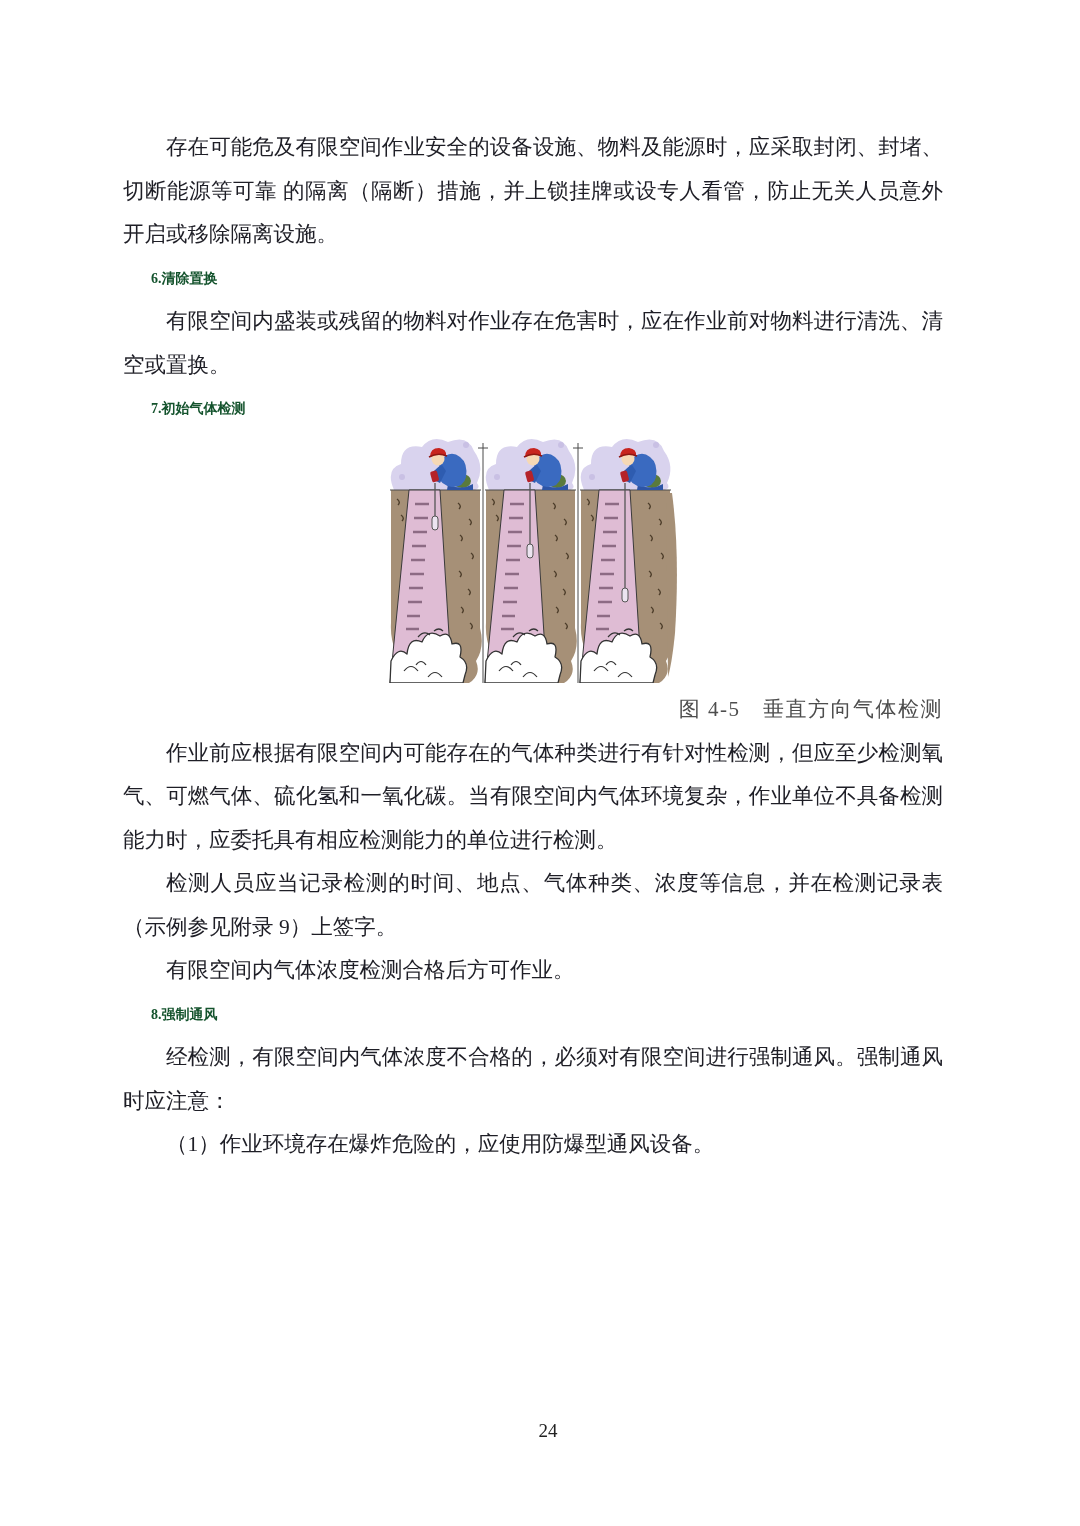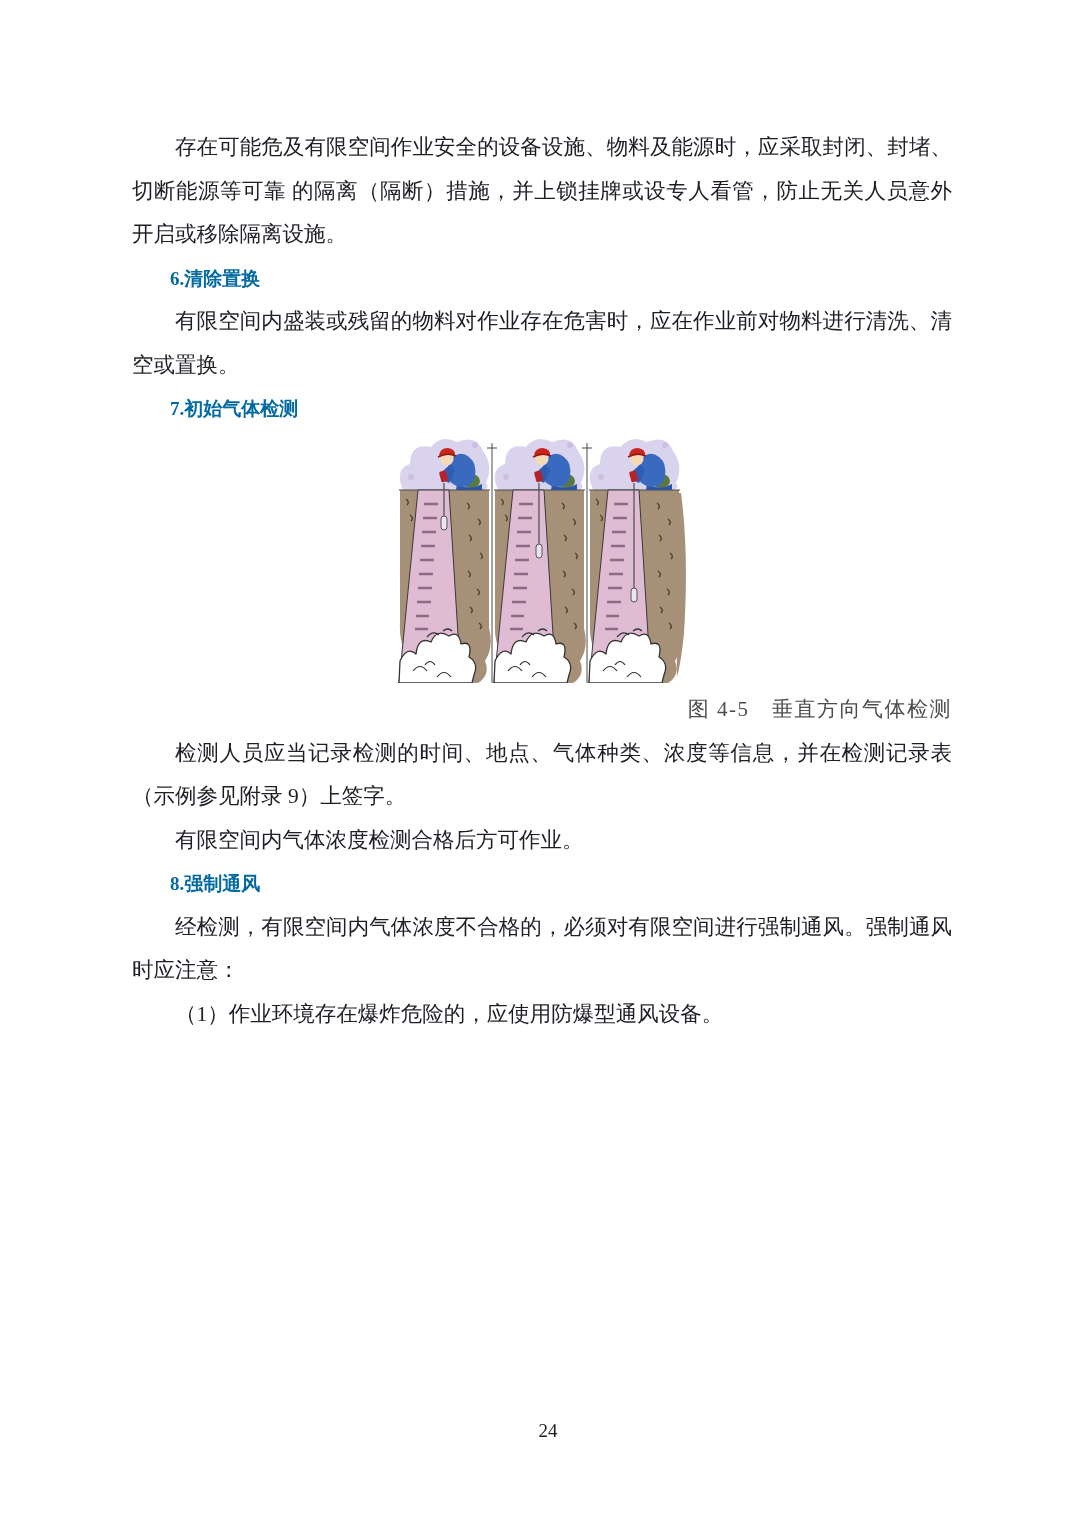--- a/index.html
+++ b/index.html
@@ -5,37 +5,37 @@
   html,body{margin:0;padding:0;background:#ffffff;}
   .page{
     position:relative;
     width:1080px;height:1526px;
     background:#ffffff;
     font-family:"Liberation Serif","DejaVu Serif",serif;
     color:#1e1e26;
     overflow:hidden;
   }
   .content{
-    position:absolute;left:132px;top:126px;width:820px;
+    position:absolute;left:123px;top:126px;width:820px;
   }
   .para{
     margin:0;
     font-size:21.5px;
     line-height:43.5px;
     text-align:justify;
     text-indent:2em;
     word-break:break-all;
   }
   .heading{
     margin:0;
-    font-size:19px;
+    font-size:14px;
     line-height:43.5px;
     font-weight:bold;
     text-indent:2em;
-    color:#0369a1;
+    color:#14532d;
   }
   .figure-wrap{
     width:290px;
     margin:2px auto 0 auto;
   }
   .figure-caption{
     font-size:21px;
     line-height:45px;
     text-align:right;
     color:#4d4d4d;
@@ -120,20 +120,21 @@
           <line x1="90" y1="15" x2="100" y2="15" stroke="#4a4a4a" stroke-width="1"></line>
           <line x1="185" y1="15" x2="195" y2="15" stroke="#4a4a4a" stroke-width="1"></line>
         </g>
 
         <path d="M284,60 Q292,120 287,200 Q284,230 280,244 L278,60 Z" fill="#a69077"></path>
       </svg>
     </div>
 
     <div class="figure-caption">图 4-5　垂直方向气体检测</div>
 
+    <p class="para">作业前应根据有限空间内可能存在的气体种类进行有针对性检测，但应至少检测氧气、可燃气体、硫化氢和一氧化碳。当有限空间内气体环境复杂，作业单位不具备检测能力时，应委托具有相应检测能力的单位进行检测。</p>
     <p class="para">检测人员应当记录检测的时间、地点、气体种类、浓度等信息，并在检测记录表（示例参见附录 9）上签字。</p>
     <p class="para">有限空间内气体浓度检测合格后方可作业。</p>
     <p class="heading">8.强制通风</p>
     <p class="para">经检测，有限空间内气体浓度不合格的，必须对有限空间进行强制通风。强制通风时应注意：</p>
     <p class="para">（1）作业环境存在爆炸危险的，应使用防爆型通风设备。</p>
 
   </div>
 
   <div class="page-number">24</div>
 

